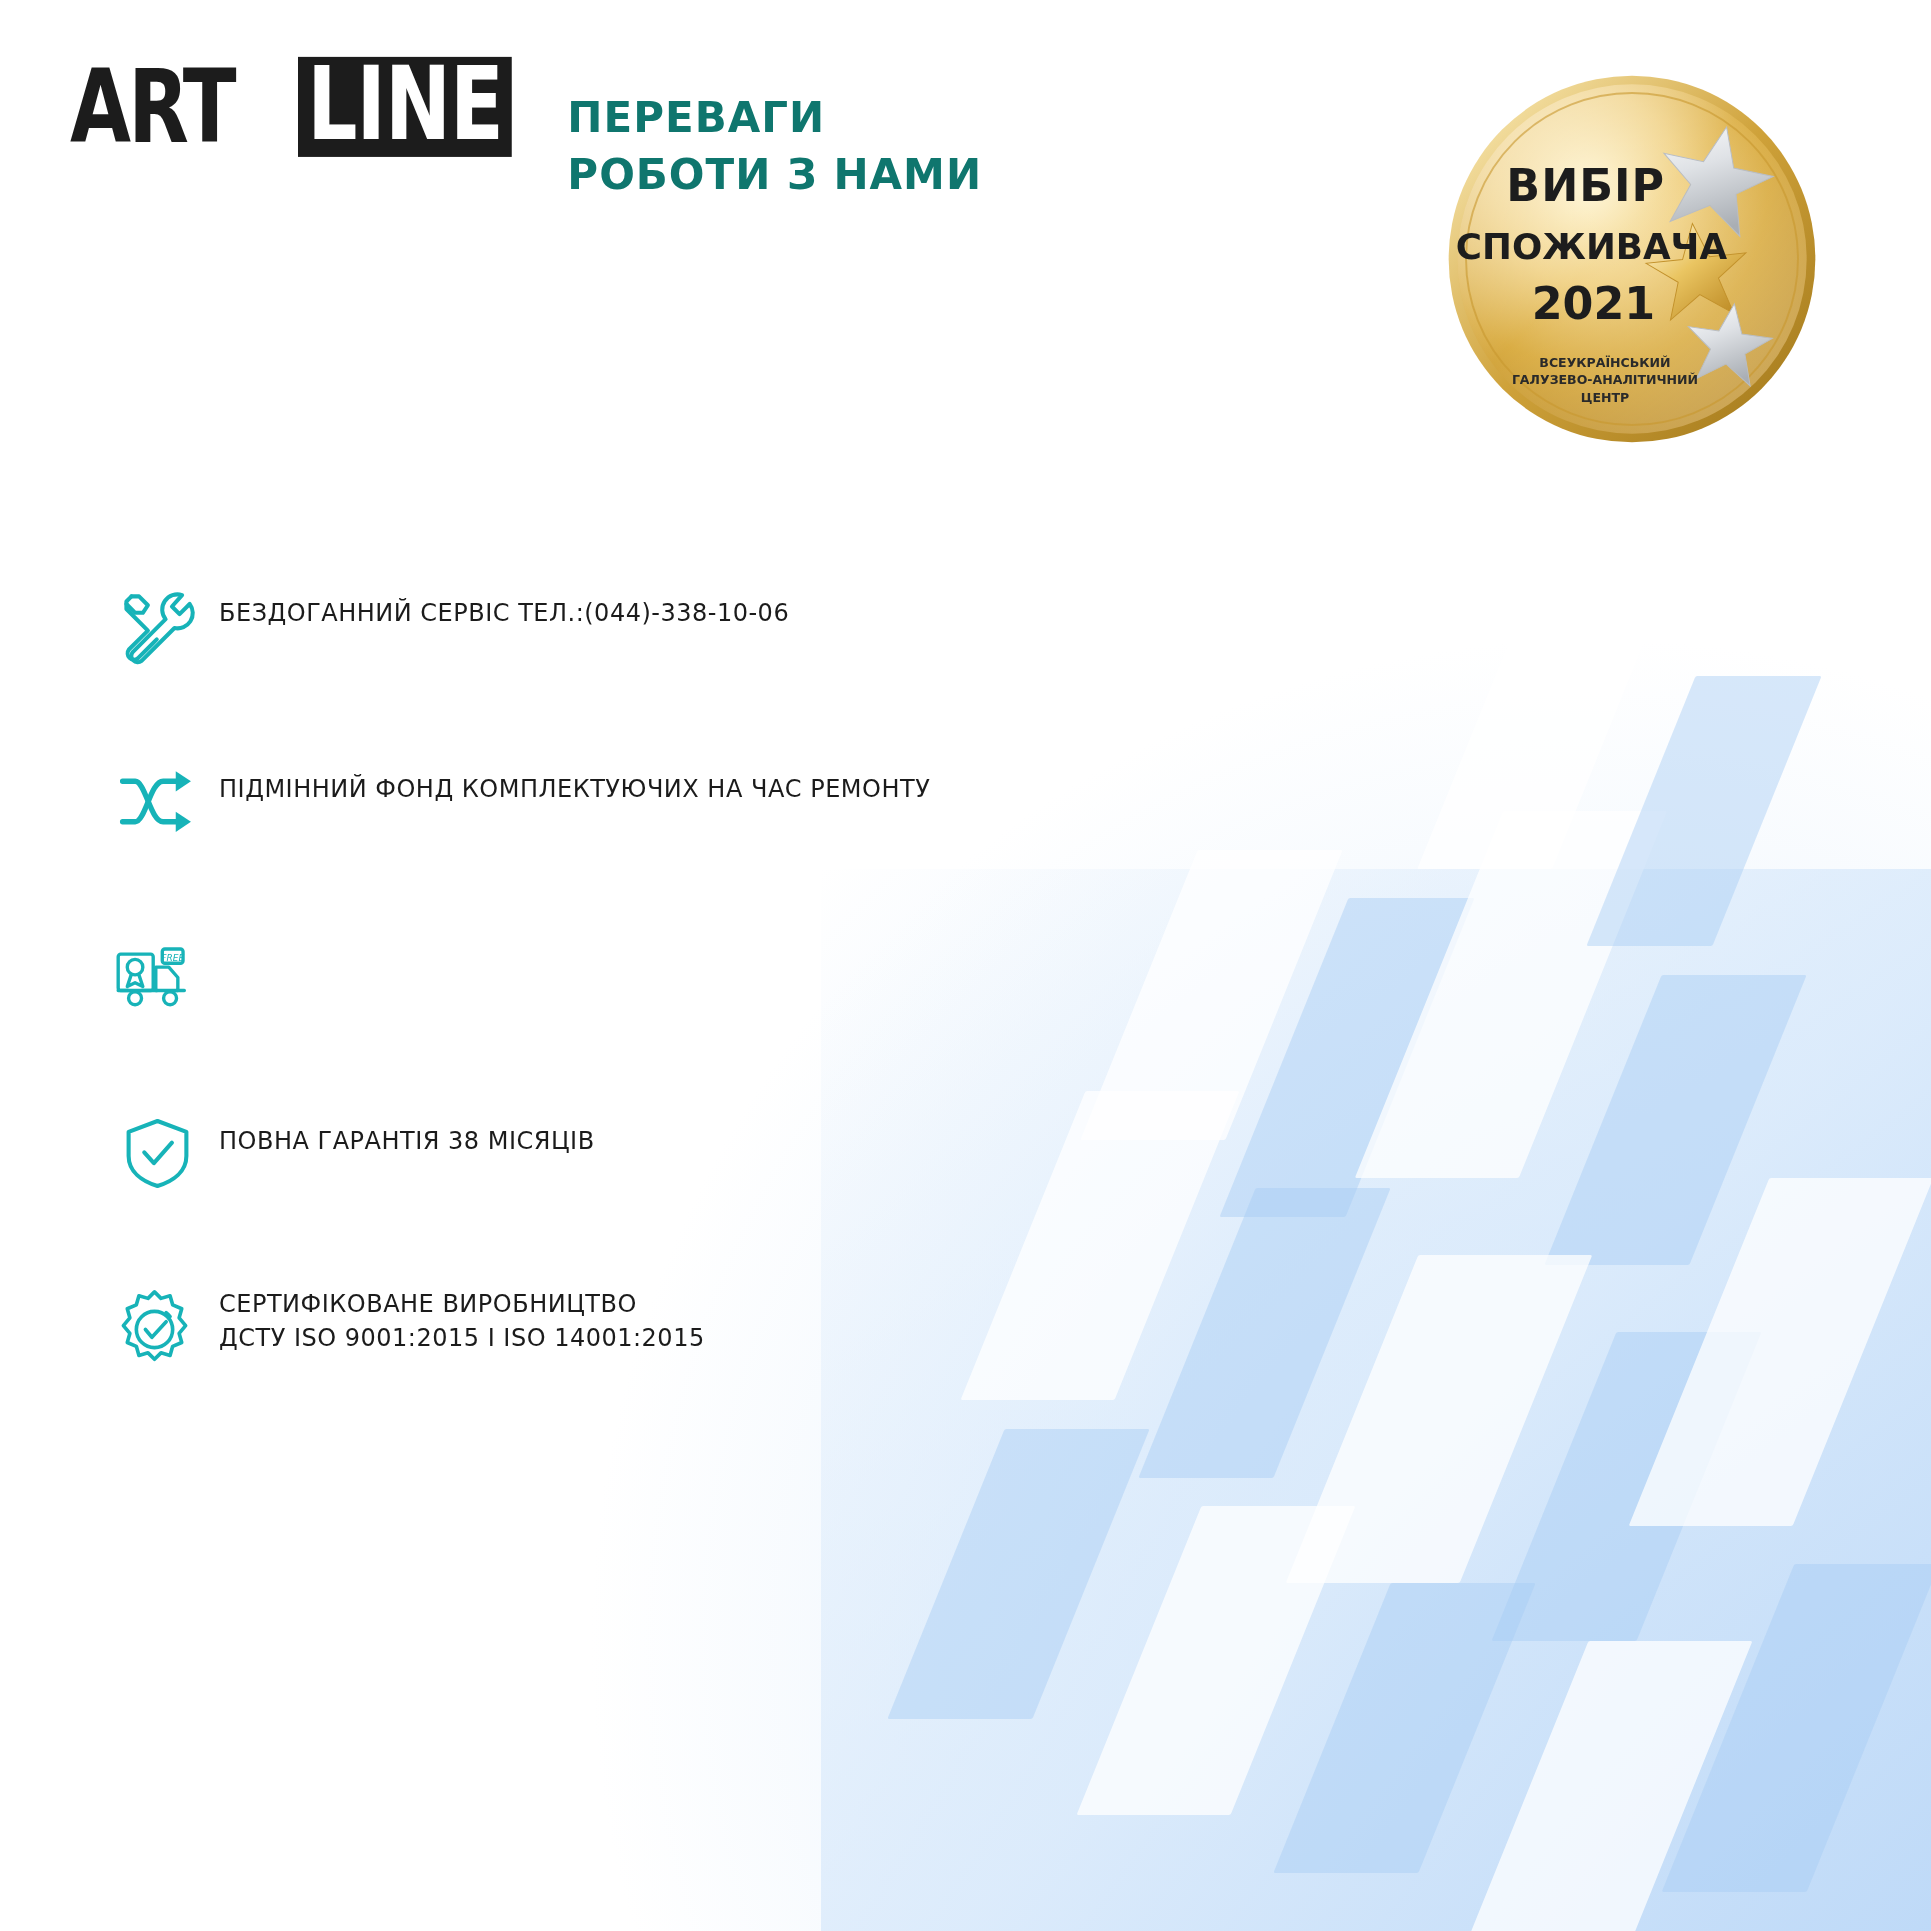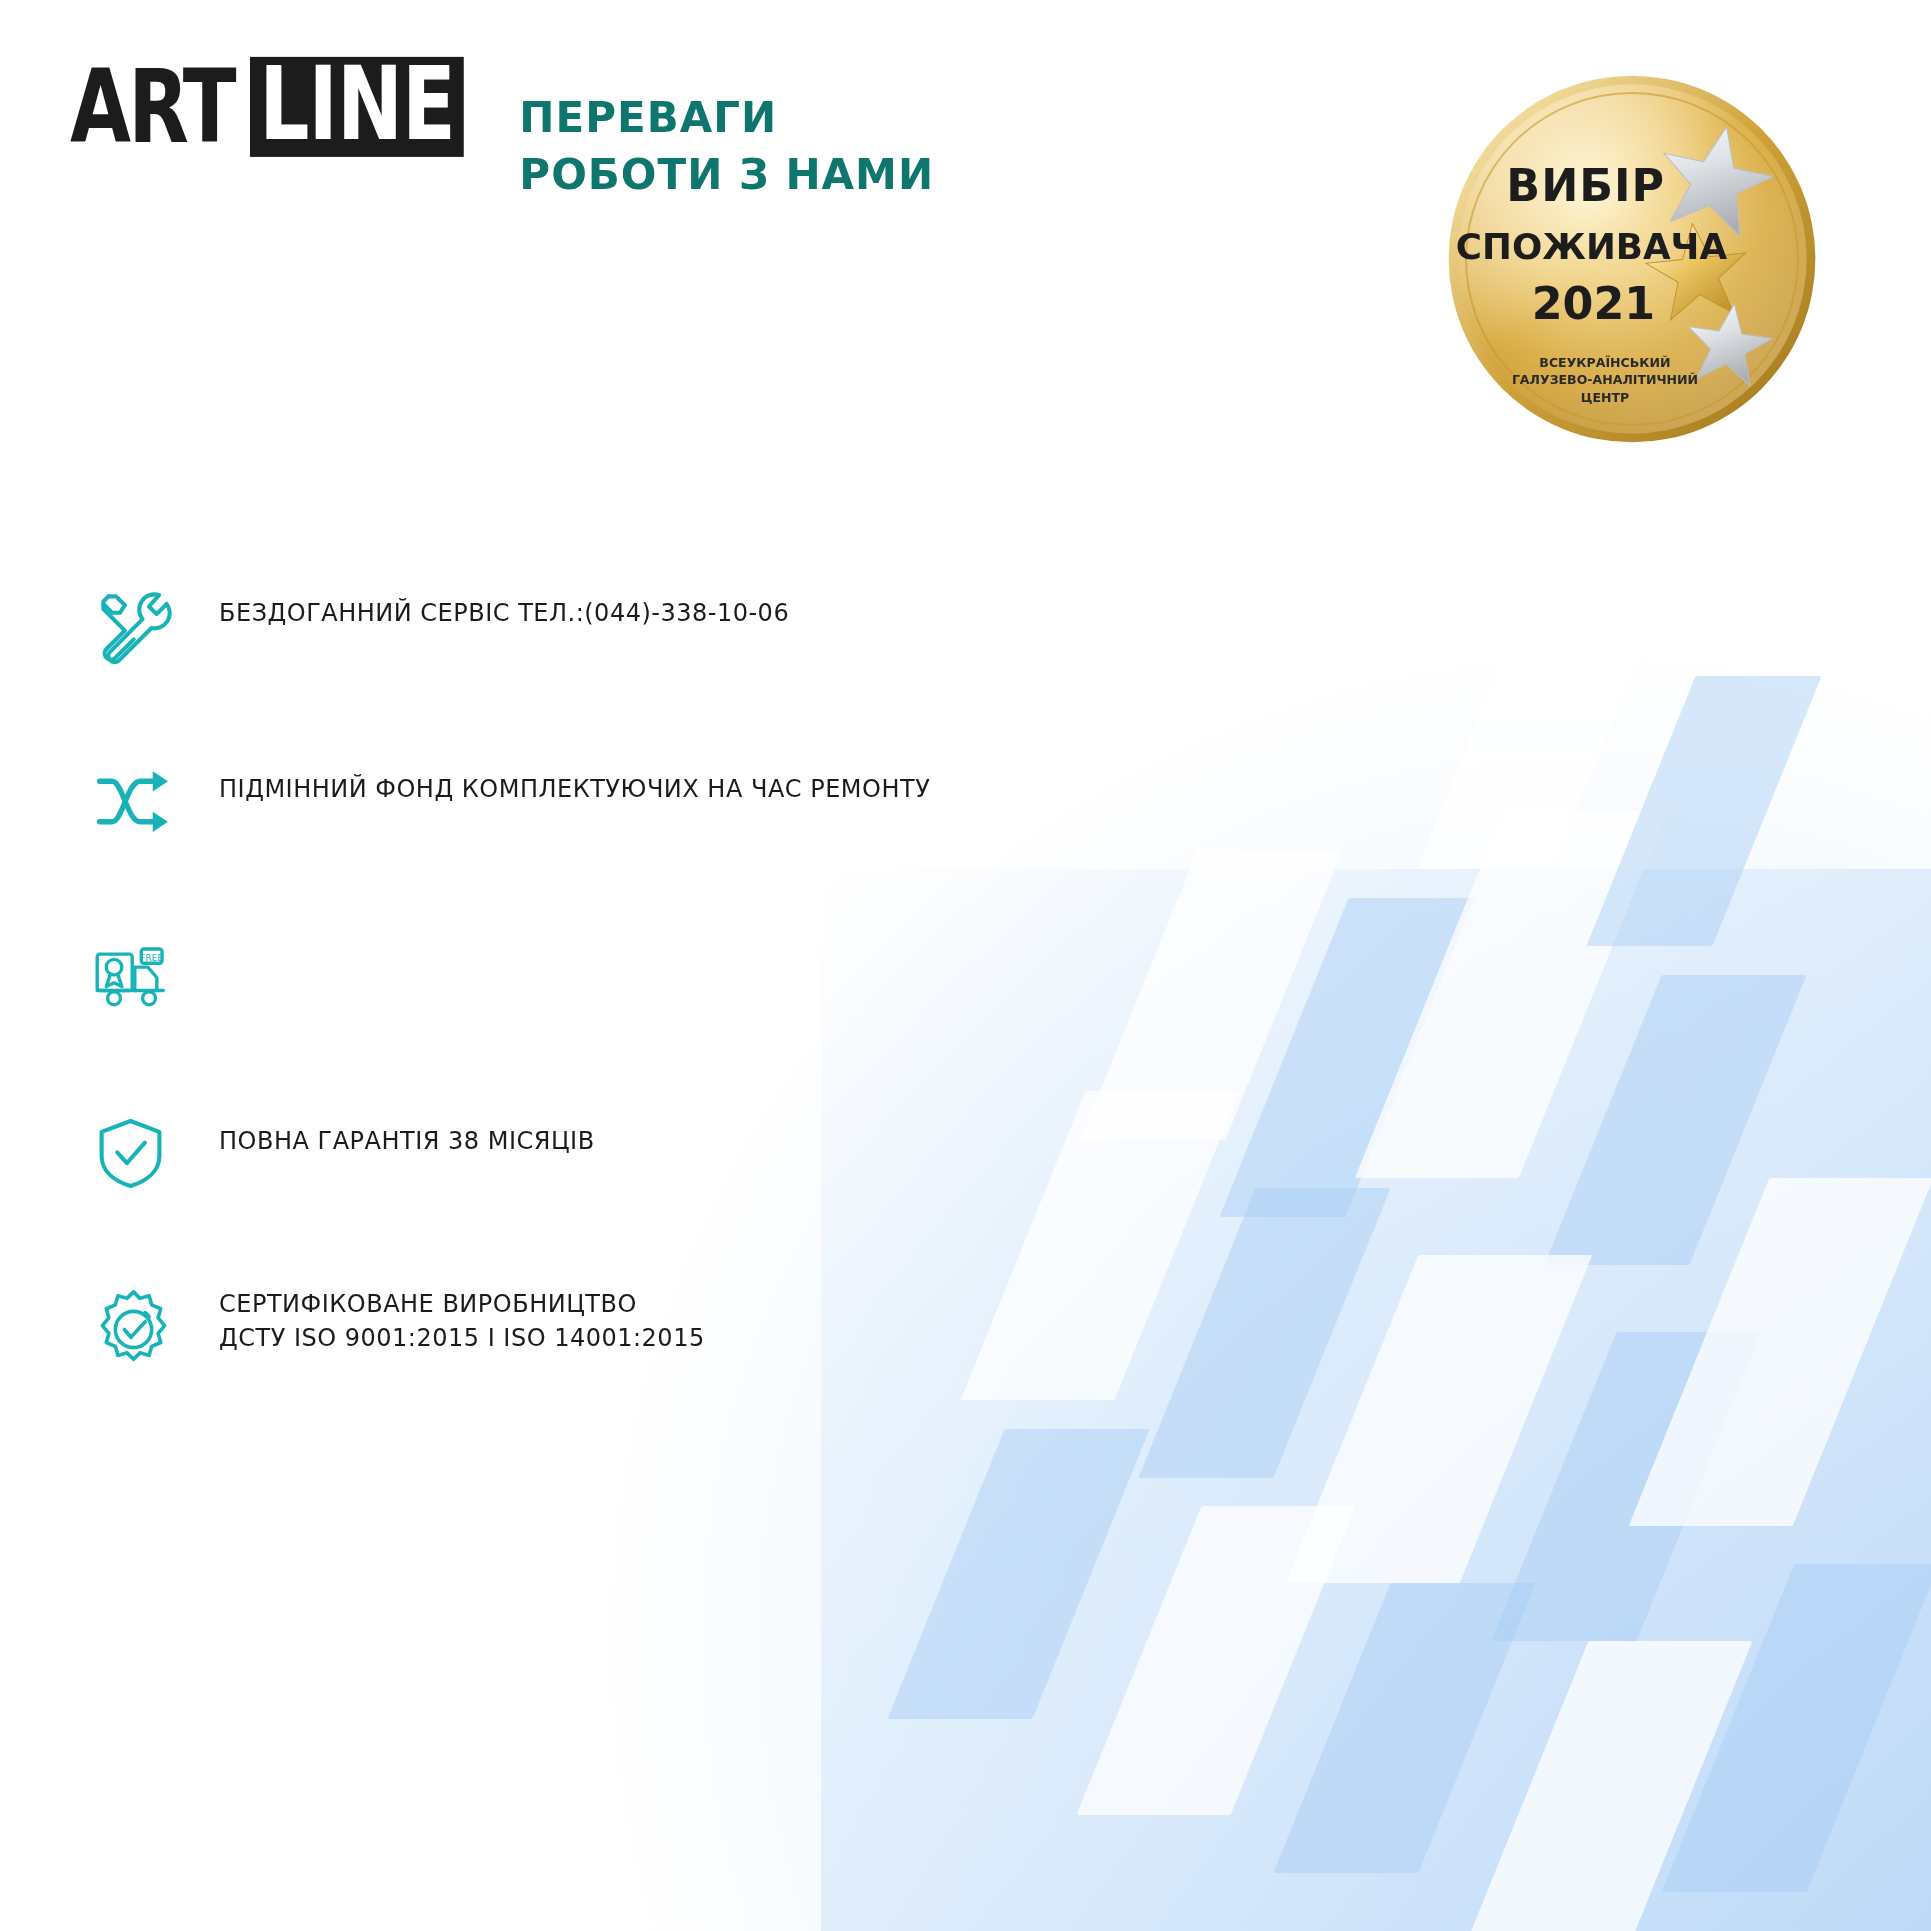--- a/index.html
+++ b/index.html
@@ -64,20 +64,21 @@
   }
   .logo {
     display: flex;
     align-items: center;
     font-weight: 700;
     letter-spacing: -1.9px;
     font-size: 83px;
     line-height: 0.9;
     color: #1c1c1c;
     font-family: "DejaVu Sans", sans-serif;
+    gap: 48px;
   }
   .logo .art {
     font-weight: 700;
     font-style: normal;
     letter-spacing: -2.9px;
     transform: scaleY(1.22) scaleX(0.95);
     transform-origin: left bottom;
   }
   .logo .line-block {
     margin-left: 7.7px;
@@ -123,21 +124,22 @@
     align-items: flex-start;
     margin-bottom: 83px;
     min-height: 93px;
   }
   .feature .icon {
     width: 104px;
     min-width: 104px;
     height: 93px;
     display: flex;
     align-items: center;
-    justify-content: flex-start;
+    justify-content: flex-end;
+    font-style: italic;
   }
   .feature .text {
     margin-left: 23px;
     font-family: "DejaVu Sans", sans-serif;
     font-weight: 400;
     font-size: 24px;
     line-height: 1.42;
     letter-spacing: 0.5px;
     color: #1b1b1b;
     text-transform: uppercase;

